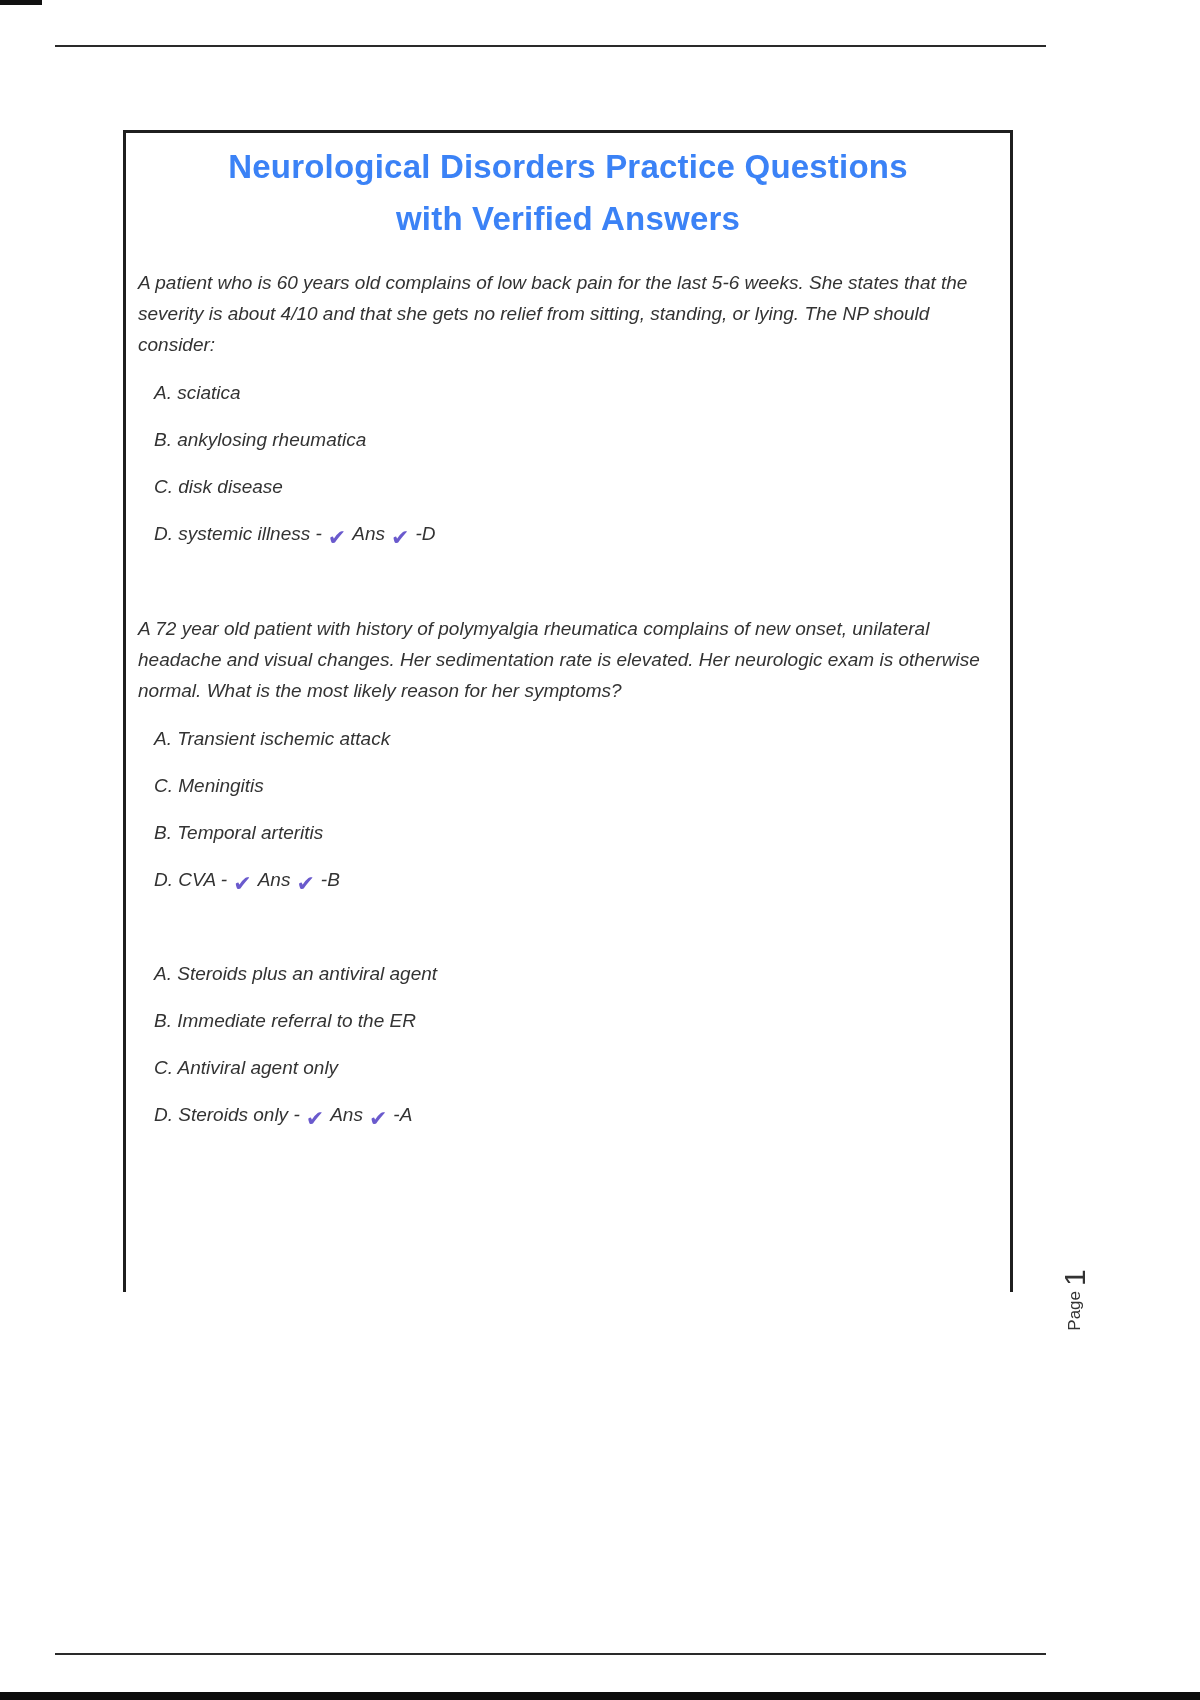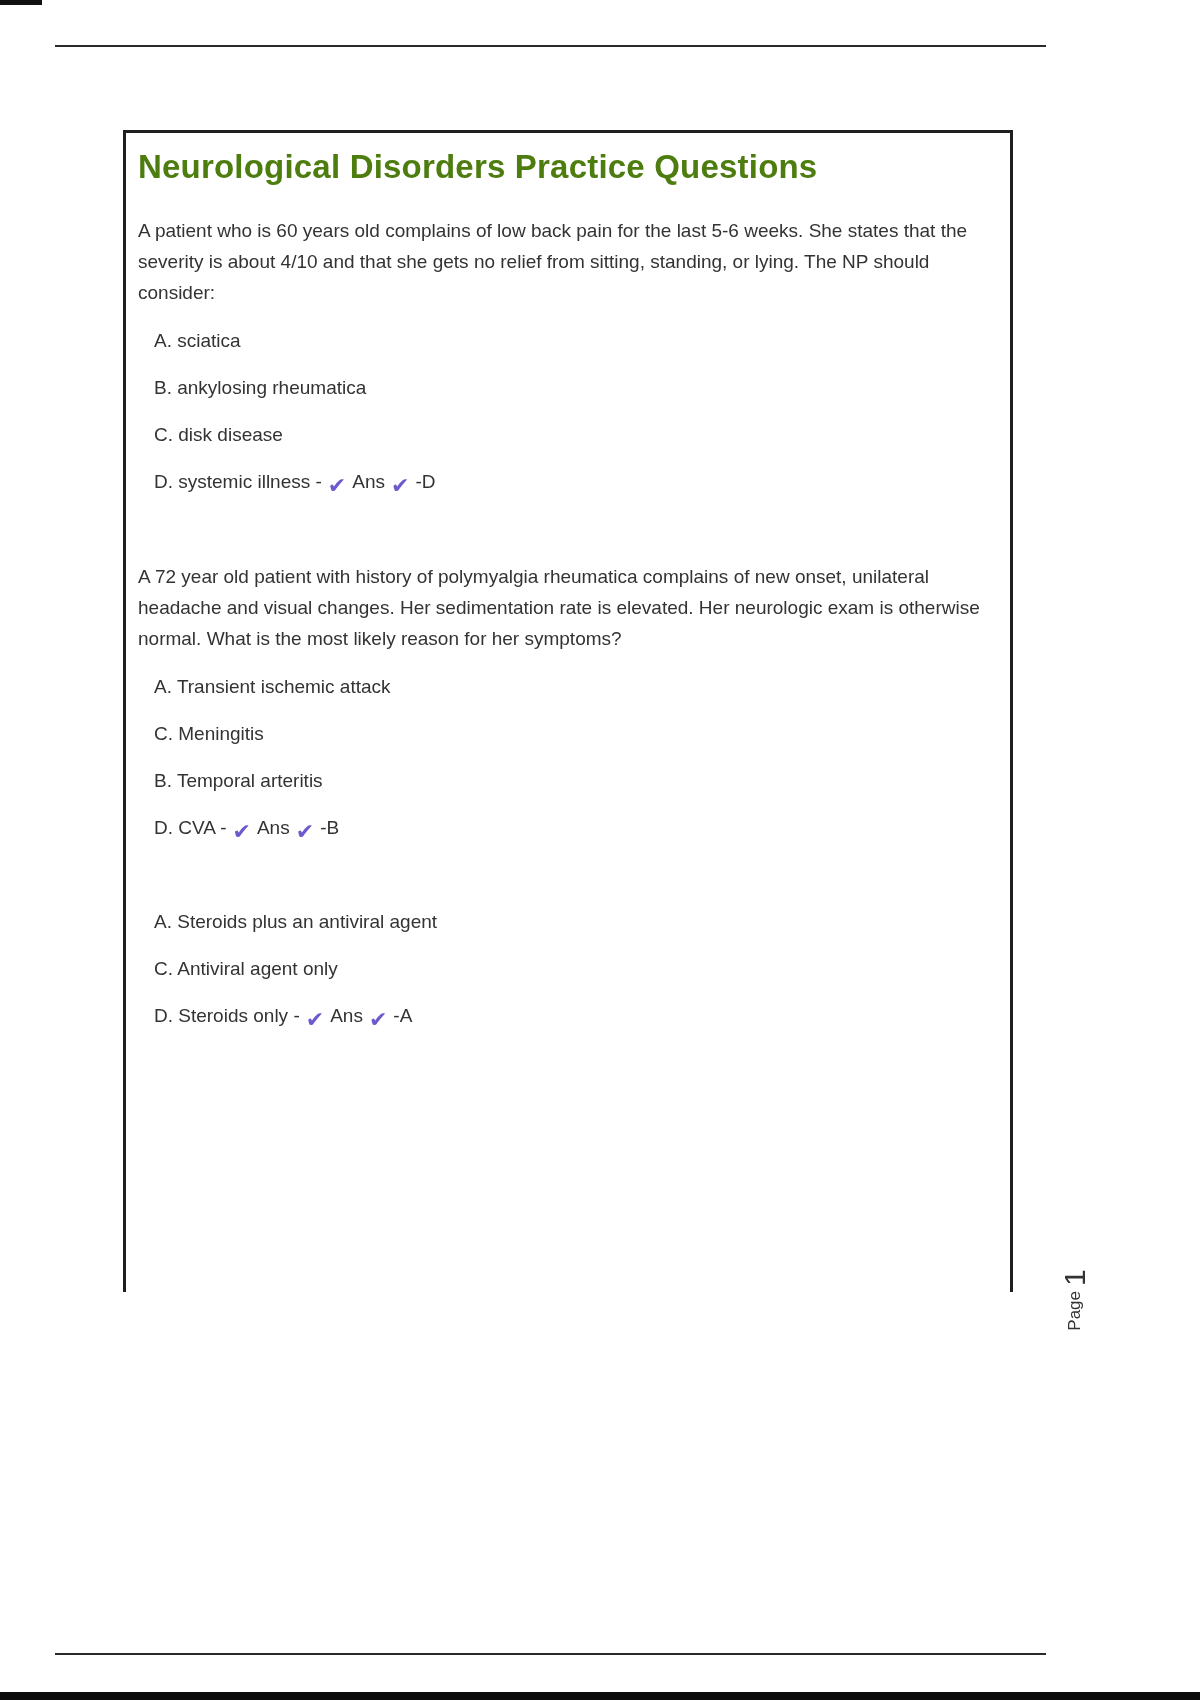--- a/index.html
+++ b/index.html
@@ -42,29 +42,30 @@
     left: 123px;
     top: 130px;
     width: 890px;
     height: 1162px;
     border: 3px solid #1f1f1f;
     border-bottom: none;
     padding: 8px 12px 0 12px;
   }
 
   .doc-title {
+    text-align: center;
     font-weight: 700;
     font-size: 33px;
     line-height: 52px;
-    color: #4d7c0f;
+    color: #3b82f6;
     margin: 0 0 22px 0;
     letter-spacing: 0.2px;
   }
 
-  .question { margin: 0 0 64px 0; }
+  .question { margin: 0 0 64px 0; font-style: italic; }
 
   .stem {
     margin: 0 0 18px 0;
     font-size: 19px;
     line-height: 31px;
     color: #333333;
   }
 
   .option {
     margin: 0 0 17px 16px;
@@ -110,20 +111,21 @@
 <body>
 
 <div class="top-left-artifact"></div>
 
 <div class="rule top"></div>
 
 <div class="content-frame">
 
   <h1 class="doc-title">
     <span>Neurological Disorders Practice Questions</span><br>
+    <span>with Verified Answers</span>
   </h1>
 
   <div class="question">
     <p class="stem">A patient who is 60 years old complains of low back pain for the last 5-6 weeks. She states that the severity is about 4/10 and that she gets no relief from sitting, standing, or lying. The NP should consider:</p>
     <p class="option">A. sciatica</p>
     <p class="option">B. ankylosing rheumatica</p>
     <p class="option">C. disk disease</p>
     <p class="option answer-line">
       <span>D. systemic illness -</span>
       <span class="check">✔</span>
@@ -142,20 +144,21 @@
       <span>D. CVA -</span>
       <span class="check">✔</span>
       <span>Ans</span>
       <span class="check">✔</span>
       <span>-B</span>
     </p>
   </div>
 
   <div class="question">
     <p class="option">A. Steroids plus an antiviral agent</p>
+    <p class="option">B. Immediate referral to the ER</p>
     <p class="option">C. Antiviral agent only</p>
     <p class="option answer-line">
       <span>D. Steroids only -</span>
       <span class="check">✔</span>
       <span>Ans</span>
       <span class="check">✔</span>
       <span>-A</span>
     </p>
   </div>
 

